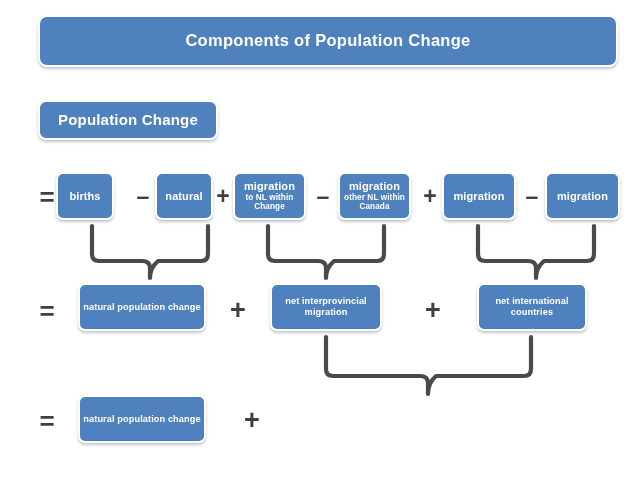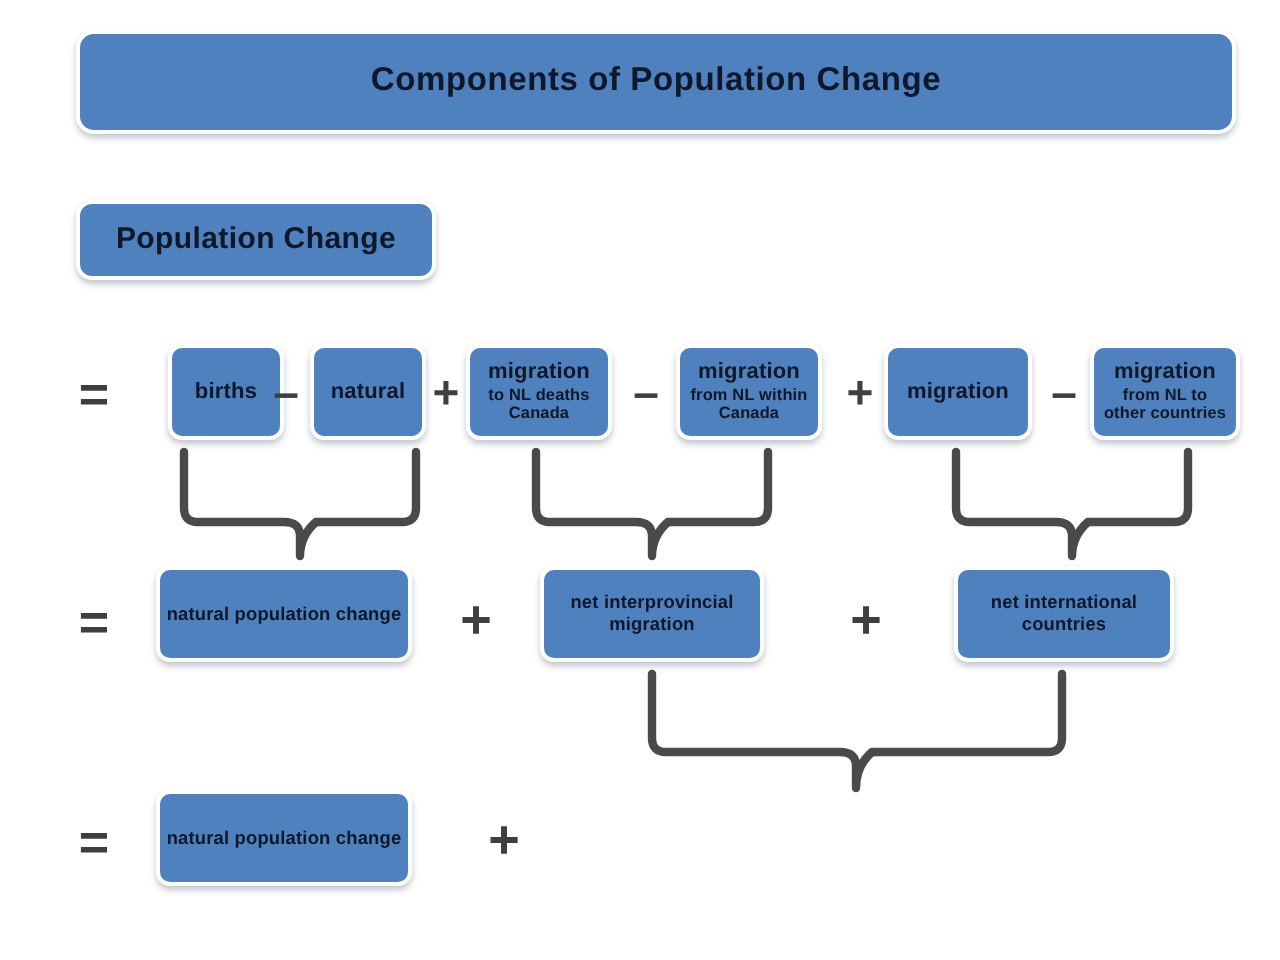--- a/index.html
+++ b/index.html
@@ -14,21 +14,21 @@
     background: #ffffff;
     font-family: "Liberation Sans", sans-serif;
     overflow: hidden;
   }
 
   
   .box {
     position: absolute;
     box-sizing: border-box;
     background: #4E81BD;
-    color: #0f172a;
+    color: #ffffff;
     border-radius: 7px;
     border: 2px solid #ffffff;
     box-shadow: 0 2px 3px rgba(120,130,140,0.45);
     display: flex;
     align-items: center;
     justify-content: center;
     text-align: center;
     font-weight: bold;
     line-height: 1.18;
     letter-spacing: 0.1px;
@@ -84,61 +84,60 @@
   <div class="box title-box" style="left:38px; top:15px; width:580px; height:52px;">
     <span>Components of Population Change</span>
   </div>
 
   <div class="box subtitle-box" style="left:38px; top:100px; width:180px; height:40px;">
     <span>Population Change</span>
   </div>
 
   <div class="op op-eq" style="left:34px; top:182px; width:26px; height:30px;">=</div>
 
-  <div class="box lvl1" style="left:84px; top:172px; width:58px; height:48px;justify-content:center;">
+  <div class="box lvl1" style="left:56px; top:172px; width:58px; height:48px;justify-content:center;">
     <div>
       <span class="hdr">births</span>
     </div>
   </div>
   <div class="op op-minus" style="left:133px; top:184px; width:20px; height:24px;">–</div>
 
   <div class="box lvl1" style="left:155px; top:172px; width:58px; height:48px;">
     <div>
       <span class="hdr">natural</span>
     </div>
   </div>
   <div class="op op-plus" style="left:212px; top:183px; width:22px; height:26px;">+</div>
 
   <div class="box lvl1" style="left:233px; top:172px; width:73px; height:48px;">
     <div>
       <span class="hdr">migration</span>
-      <span class="sub">to NL deaths Canada</span>
+      <span class="sub">to NL within Change</span>
     </div>
   </div>
   <div class="op op-minus" style="left:313px; top:184px; width:20px; height:24px;">–</div>
 
   <div class="box lvl1" style="left:338px; top:172px; width:73px; height:48px;">
     <div>
       <span class="hdr">migration</span>
-      <span class="sub">from NL within Canada</span>
+      <span class="sub">other NL within Canada</span>
     </div>
   </div>
   <div class="op op-plus" style="left:419px; top:183px; width:22px; height:26px;">+</div>
 
   <div class="box lvl1" style="left:442px; top:172px; width:74px; height:48px;">
     <div>
       <span class="hdr">migration</span>
     </div>
   </div>
   <div class="op op-minus" style="left:522px; top:184px; width:20px; height:24px;">–</div>
 
   <div class="box lvl1" style="left:545px; top:172px; width:75px; height:48px;">
     <div>
       <span class="hdr">migration</span>
-      <span class="sub">from NL to other countries</span>
     </div>
   </div>
 
   <svg class="brace" style="left:70px; top:220px;" width="160" height="62" viewBox="0 0 160 62">
     <path d="M 22,6 L 22,34 Q 22,41 29,41 L 72,41 Q 80,41 80,48 L 80,58
              Q 80,48 88,41 L 131,41 Q 138,41 138,34 L 138,6" fill="none" stroke="#4A4A4A" stroke-width="4.2" stroke-linecap="round" stroke-linejoin="round"></path>
   </svg>
 
   <svg class="brace" style="left:240px; top:220px;" width="170" height="62" viewBox="0 0 170 62">
     <path d="M 28,6 L 28,34 Q 28,41 35,41 L 78,41 Q 86,41 86,48 L 86,58

